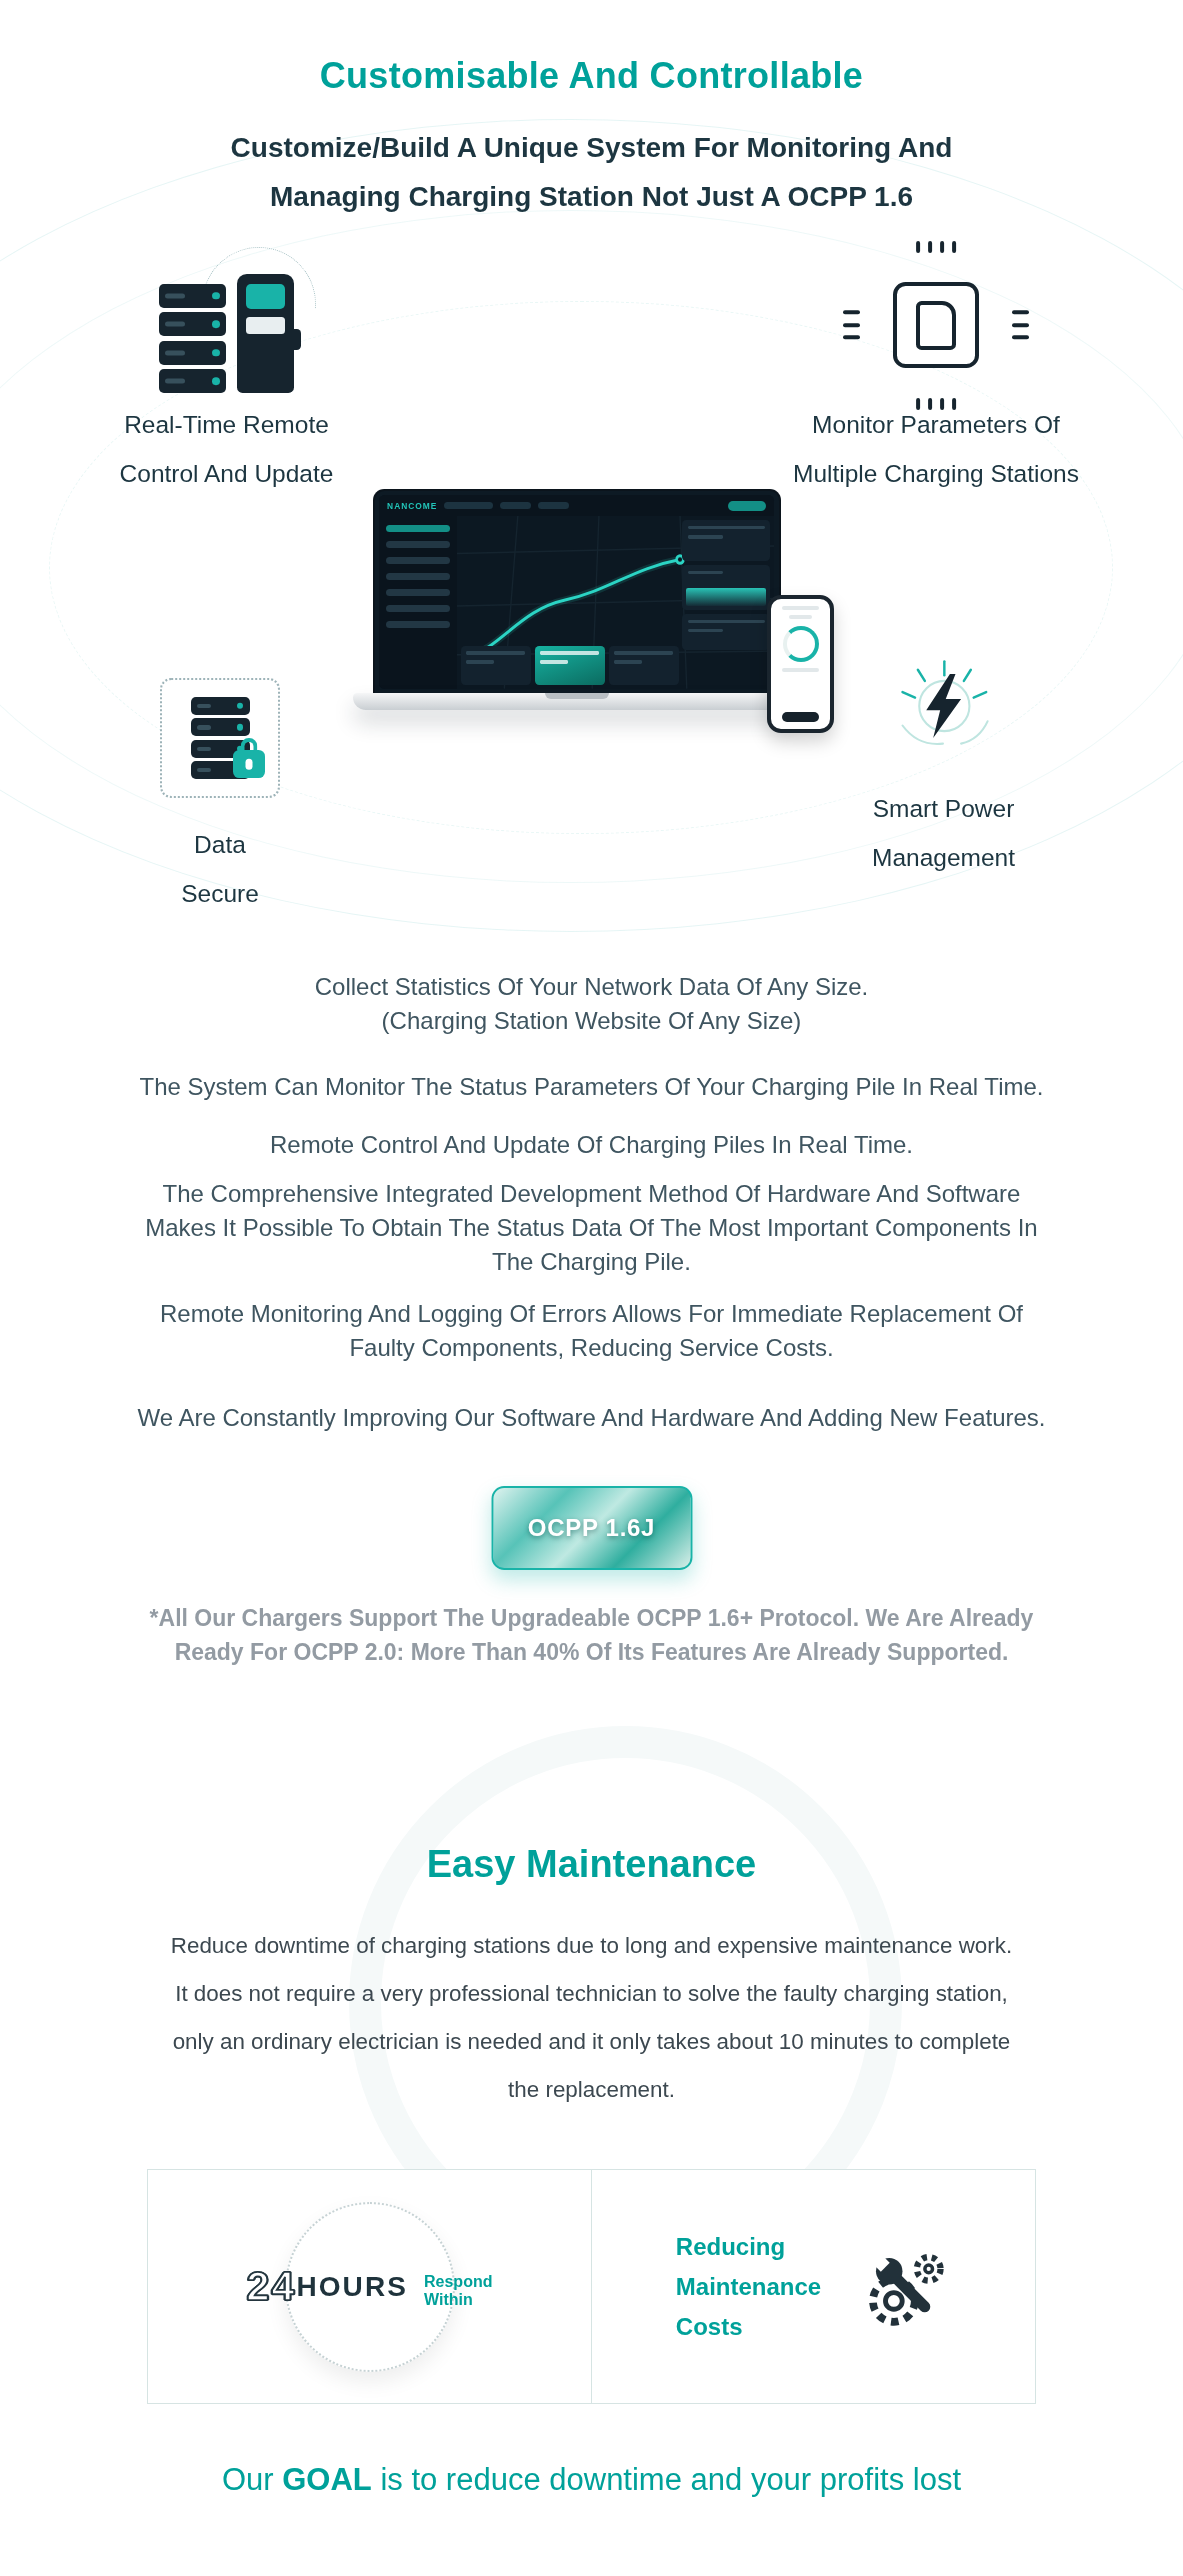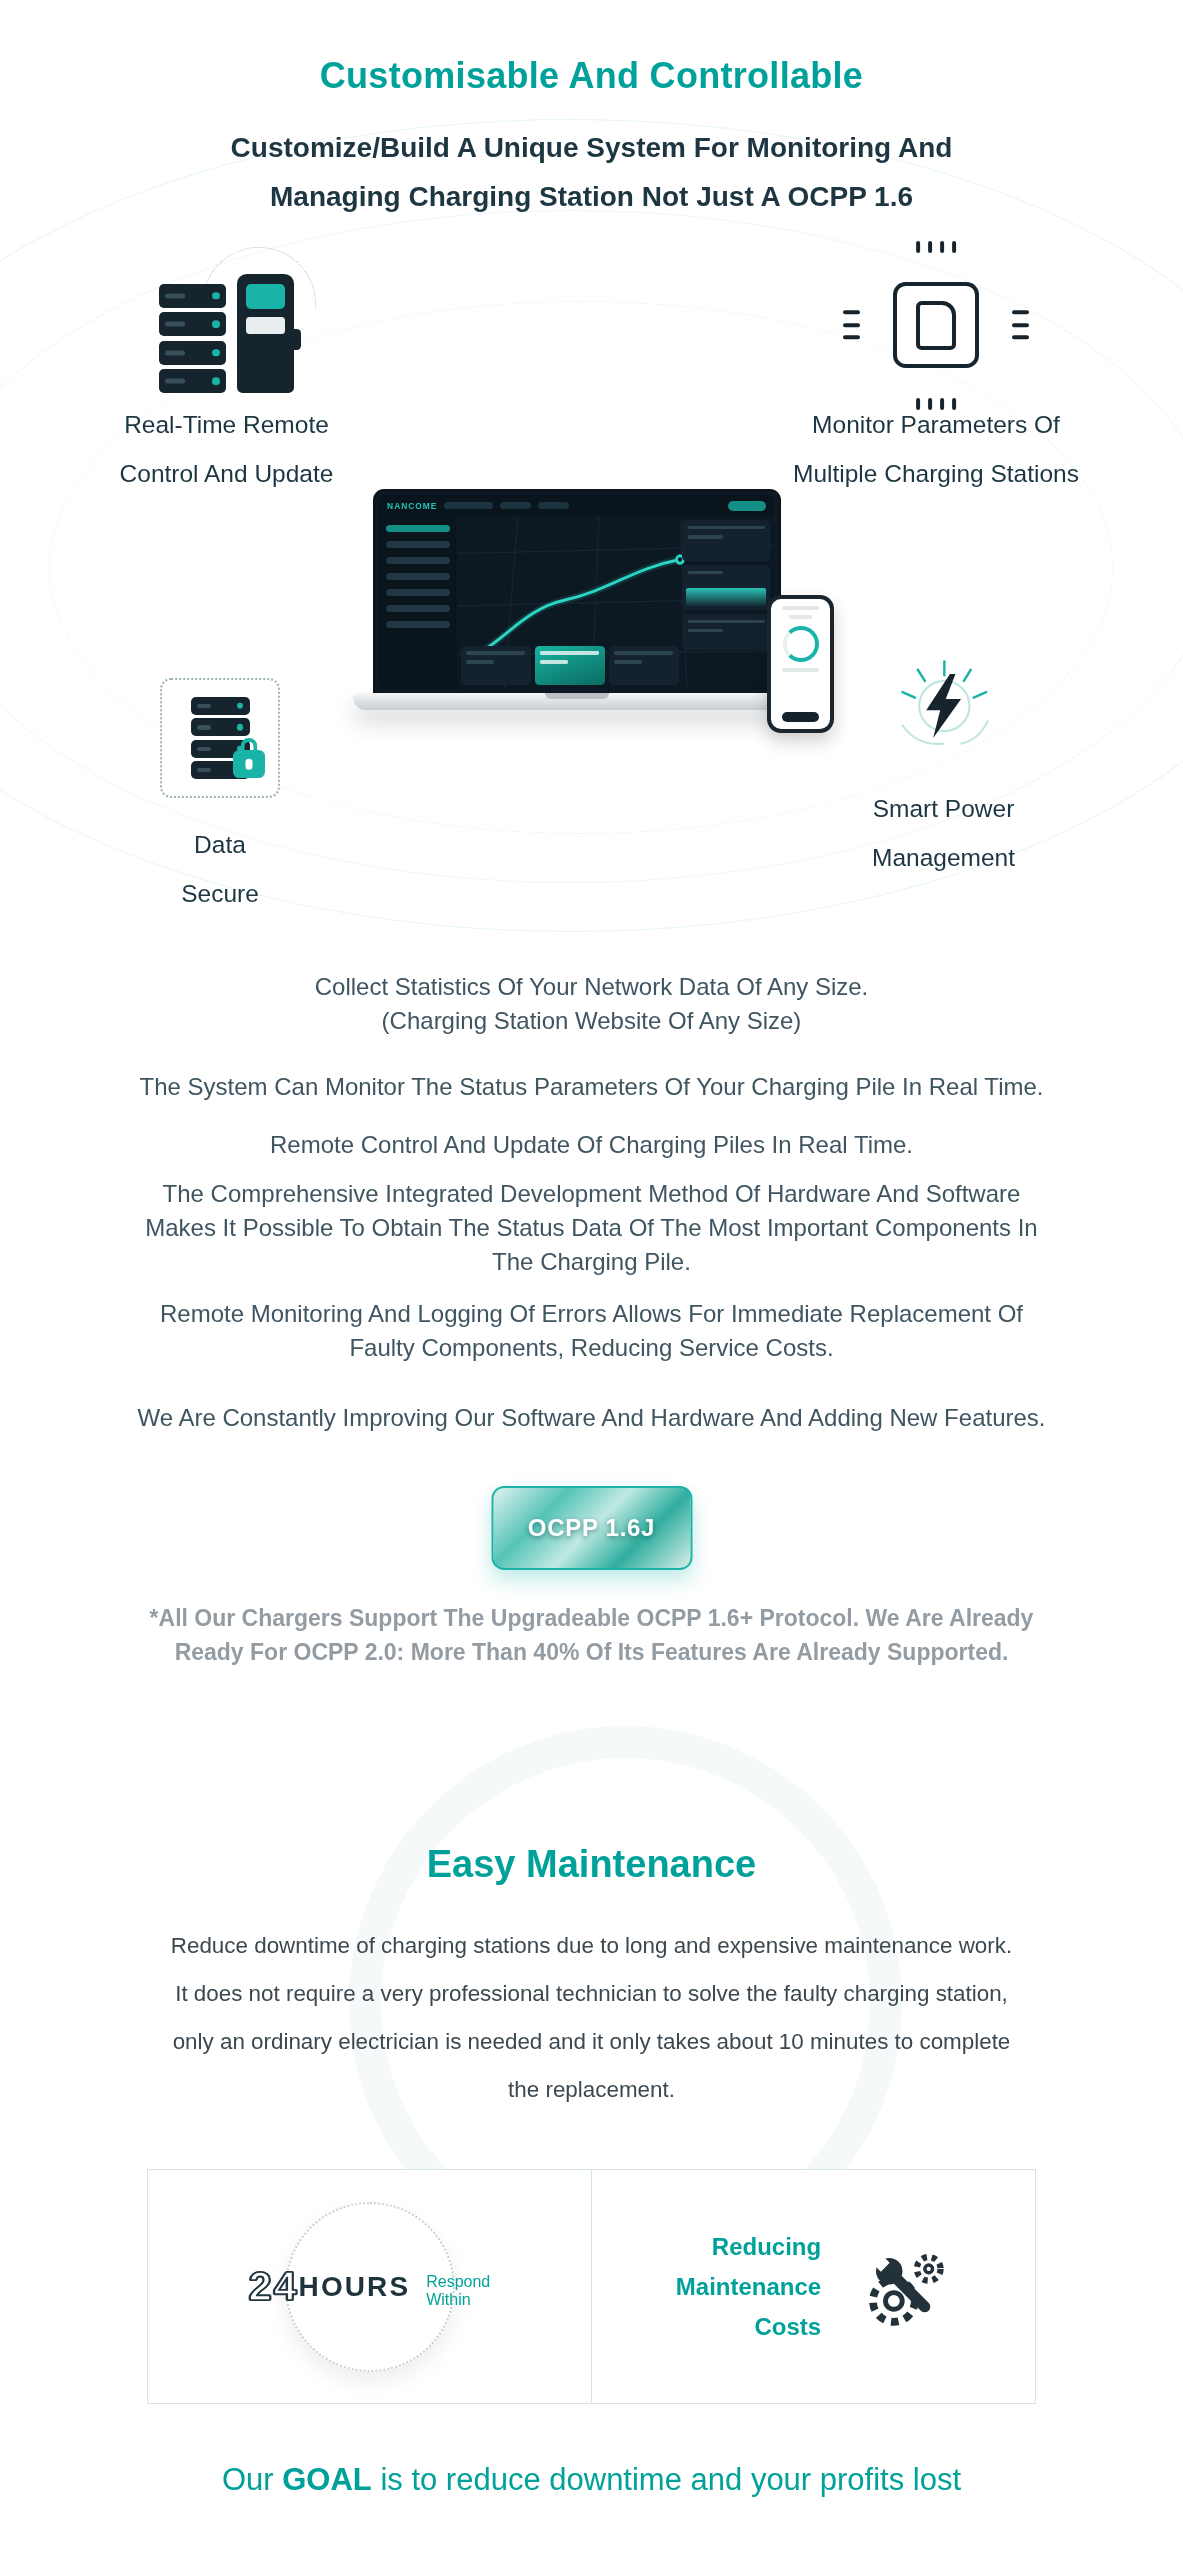--- a/index.html
+++ b/index.html
@@ -131,23 +131,23 @@
 
   #cards{position:absolute;left:147px;top:2169px;width:889px;height:235px;background:#fff;
          border:1.4px solid #d6e4e3;box-sizing:border-box;display:flex;}
   .cell{flex:1;display:flex;align-items:center;justify-content:center;}
   .cell + .cell{border-left:1.4px solid #d6e4e3;}
   .respond-circle{width:166px;height:166px;border-radius:50%;background:#fff;border:2.1px dotted #c6d2d4;
          box-shadow:0 9.8px 21px rgba(0,0,0,.07);display:flex;flex-direction:row;align-items:center;justify-content:center;}
   .r-number{font-size:41px;font-weight:800;letter-spacing:2.1px;color:#ffffff;-webkit-text-stroke:1.7px #24363f;
          text-shadow:1.4px 0 0 #24363f,-1.4px 0 0 #24363f,0 1.4px 0 #24363f,0 -1.4px 0 #24363f;}
   .r-unit{font-size:28px;font-weight:800;color:#1f333c;letter-spacing:2.1px;margin-top:1.4px;}
-  .r-caption{font-size:16px;font-weight:400;color:#00a19a;margin-top:8.4px;margin-left:16px;}
+  .r-caption{font-size:16px;font-weight:700;color:#00a19a;margin-top:8.4px;margin-left:16px;}
   .costs{display:flex;align-items:center;gap:38px;}
-  .costs-text div{font-size:24px;font-weight:700;color:#00a19a;line-height:40px;text-align:right;}
+  .costs-text div{font-size:24px;font-weight:700;color:#00a19a;line-height:40px;}
 
   
   #footer{top:2462px;font-size:31px;color:#00a19a;font-weight:400;}
   #footer .goal{font-weight:800;}
 </style>
 </head>
 <body>
 
 <div class="page">
 

